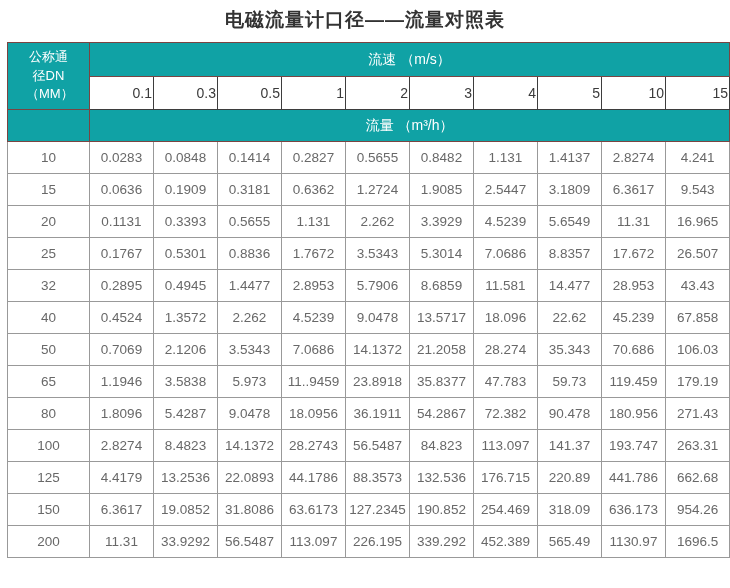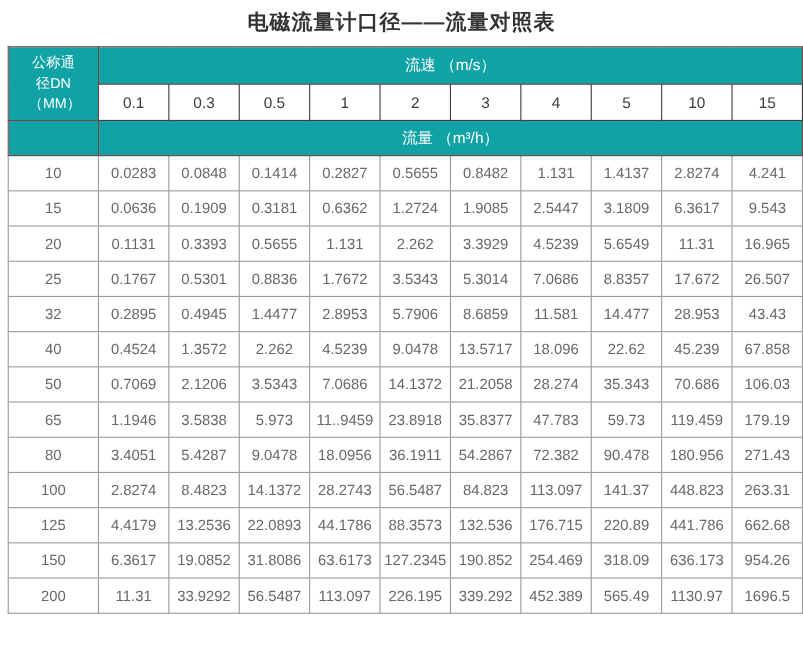--- a/index.html
+++ b/index.html
@@ -48,21 +48,21 @@
   .corner {
     font-size: 13px;
     line-height: 1.45;
     padding: 0 18px;
   }
   
   td.vel {
     background: #ffffff;
     color: #3a3a3a;
     font-size: 14px;
-    text-align: center;
+    text-align: right;
     height: 30px;
     border: 1px solid #3d3d3d;
   }
   
   td.dn, td.val {
     background: #ffffff;
     color: #686868;
     font-size: 13.5px;
     text-align: center;
     height: 29px;
@@ -217,42 +217,42 @@
           <td class="val">11..9459</td>
           <td class="val">23.8918</td>
           <td class="val">35.8377</td>
           <td class="val">47.783</td>
           <td class="val">59.73</td>
           <td class="val">119.459</td>
           <td class="val">179.19</td>
         </tr>
         <tr>
           <td class="dn">80</td>
-          <td class="val">3.4051</td>
+          <td class="val">1.8096</td>
           <td class="val">5.4287</td>
           <td class="val">9.0478</td>
           <td class="val">18.0956</td>
           <td class="val">36.1911</td>
           <td class="val">54.2867</td>
           <td class="val">72.382</td>
           <td class="val">90.478</td>
           <td class="val">180.956</td>
           <td class="val">271.43</td>
         </tr>
         <tr>
           <td class="dn">100</td>
           <td class="val">2.8274</td>
           <td class="val">8.4823</td>
           <td class="val">14.1372</td>
           <td class="val">28.2743</td>
           <td class="val">56.5487</td>
           <td class="val">84.823</td>
           <td class="val">113.097</td>
           <td class="val">141.37</td>
-          <td class="val">448.823</td>
+          <td class="val">193.747</td>
           <td class="val">263.31</td>
         </tr>
         <tr>
           <td class="dn">125</td>
           <td class="val">4.4179</td>
           <td class="val">13.2536</td>
           <td class="val">22.0893</td>
           <td class="val">44.1786</td>
           <td class="val">88.3573</td>
           <td class="val">132.536</td>

